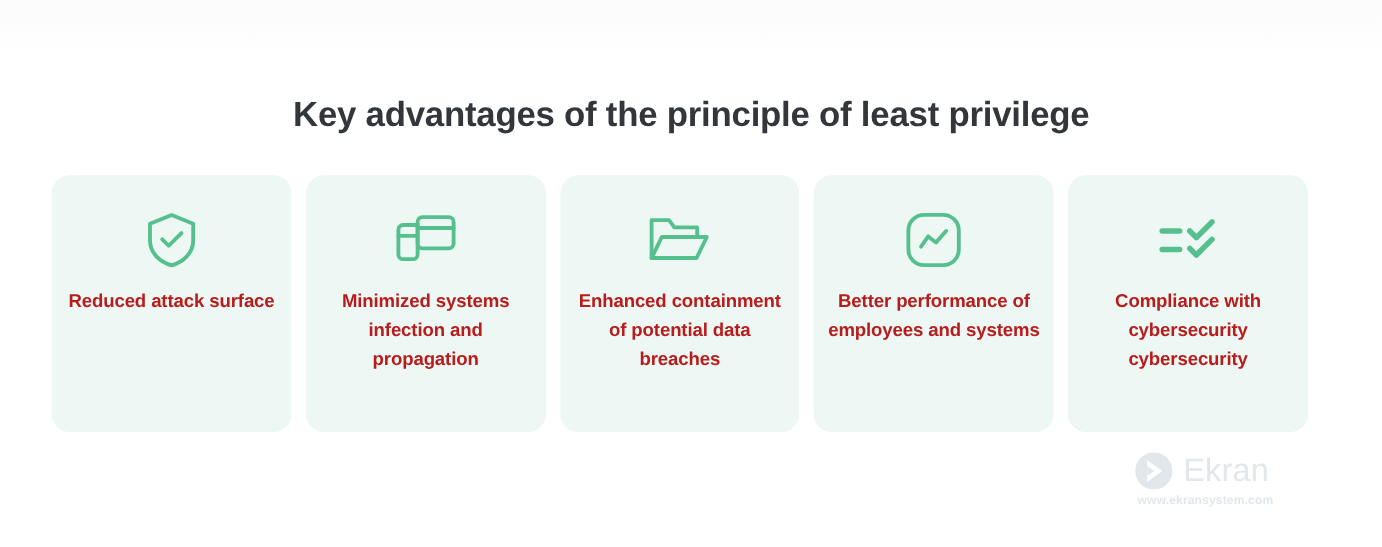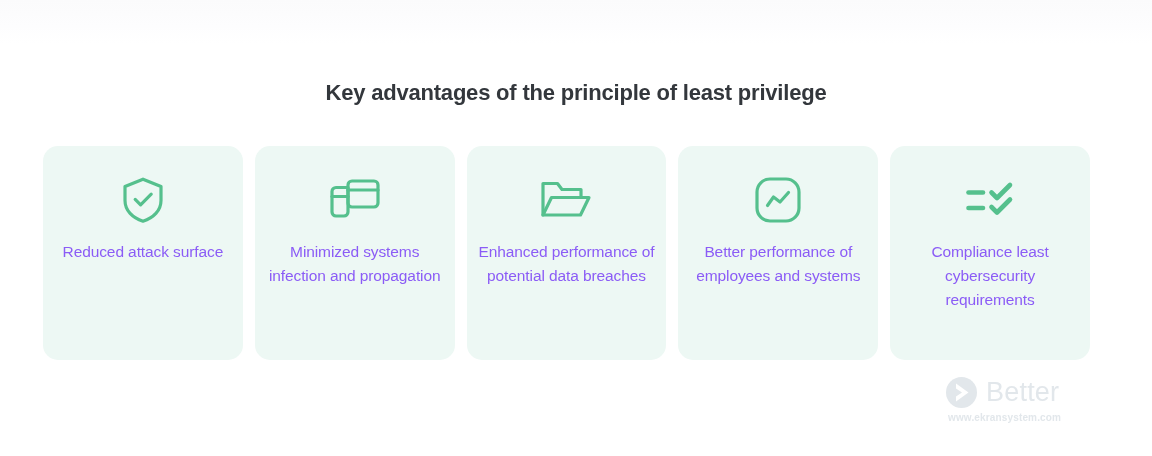--- a/index.html
+++ b/index.html
@@ -31,21 +31,21 @@
     width: 1152px;
     height: 456px;
   }
 
   .page-title {
     position: absolute;
     top: 80px;
     left: 0;
     width: 1152px;
     text-align: center;
-    font-size: 22px;
+    font-size: 29px;
     font-weight: 700;
     letter-spacing: -0.2px;
     color: #33373c;
     font-family: "Liberation Sans", sans-serif;
   }
 
   .card-row {
     position: absolute;
     top: 146px;
     left: 43px;
@@ -75,22 +75,22 @@
   }
 
   .card-icon svg {
     display: block;
     overflow: visible;
   }
 
   .card-label {
     font-size: 15.5px;
     line-height: 24px;
-    font-weight: 400;
-    color: #8b5cf6;
+    font-weight: 700;
+    color: #b91c1c;
     text-align: center;
     padding: 0 10px;
     letter-spacing: -0.1px;
   }
 
   .brand {
     position: absolute;
     right: 58px;
     bottom: 33px;
     width: 148px;
@@ -164,21 +164,21 @@
       <div class="card-label">Minimized systems infection and propagation</div>
     </div>
 
     <div class="card">
       <div class="card-icon">
         <svg width="54" height="46" viewBox="0 0 54 46" fill="none" stroke="#55c08d" stroke-width="3.2" stroke-linecap="round" stroke-linejoin="round">
           <path d="M4 38 V6.5 h14.5 l4.5 6 H42 v8"></path>
           <path d="M4 38 L12.5 20.5 H50 L41.5 38 Z"></path>
         </svg>
       </div>
-      <div class="card-label">Enhanced performance of potential data breaches</div>
+      <div class="card-label">Enhanced containment of potential data breaches</div>
     </div>
 
     <div class="card">
       <div class="card-icon">
         <svg width="48" height="48" viewBox="0 0 48 48" fill="none" stroke="#55c08d" stroke-width="3.2" stroke-linecap="round" stroke-linejoin="round">
           <rect x="3" y="3" width="42" height="42" rx="13"></rect>
           <path d="M13.5 29.5 L19.5 21 L26 26 L34.5 16.5"></path>
         </svg>
       </div>
       <div class="card-label">Better performance of employees and systems</div>
@@ -186,32 +186,32 @@
 
     <div class="card">
       <div class="card-icon">
         <svg width="50" height="38" viewBox="0 0 50 38" fill="none" stroke="#55c08d" stroke-width="4.6" stroke-linecap="round" stroke-linejoin="round">
           <path d="M3.5 11.5 H18"></path>
           <path d="M3.5 27 H18"></path>
           <path d="M26.5 11.5 L32 17 L45 4"></path>
           <path d="M26.5 26 L32 31.5 L45 18.5"></path>
         </svg>
       </div>
-      <div class="card-label">Compliance least cybersecurity requirements</div>
+      <div class="card-label">Compliance with cybersecurity cybersecurity</div>
     </div>
 
   </div>
 
   <div class="brand">
     <div class="brand-row">
       <div class="brand-mark">
         <svg width="31" height="31" viewBox="0 0 31 31">
           <circle cx="15.5" cy="15.5" r="15.5" fill="#e2e7eb"></circle>
           <path d="M10 6.5 L22.5 15.5 L10 24.5 Z" fill="#ffffff"></path>
           <path d="M10 11.5 L16 15.5 L10 19.5 Z" fill="#e2e7eb"></path>
         </svg>
       </div>
-      <div class="brand-name">Better</div>
+      <div class="brand-name">Ekran</div>
     </div>
     <div class="brand-url">www.ekransystem.com</div>
   </div>
 
 </div>
 
 </body></html>

